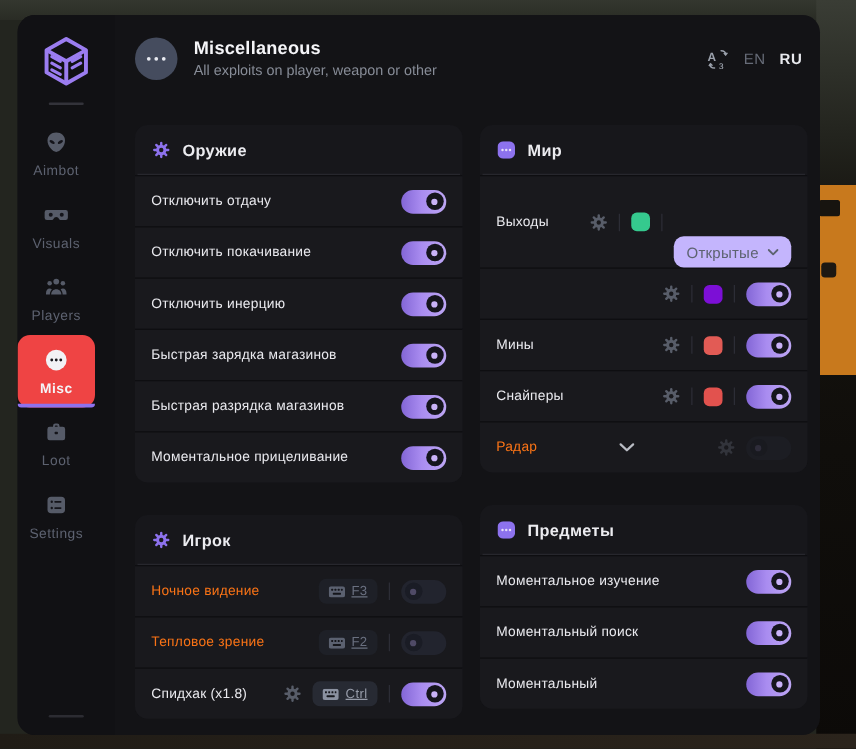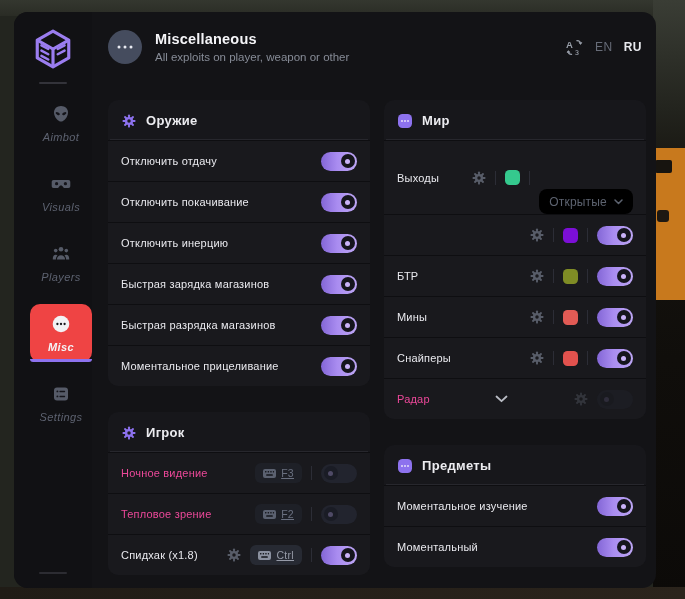--- a/index.html
+++ b/index.html
@@ -27,21 +27,21 @@
   
   .window { position:absolute; left:14px; top:12px; width:642px; height:576px;
     background:#131316; border-radius:14px; display:flex; overflow:hidden; }
 
   
   .sidebar { width:78px; flex:0 0 78px; background:#111114;
     display:flex; flex-direction:column; align-items:center; padding-top:16px; }
   .logo { width:42px; height:42px; }
   .side-divider { width:28px; height:2px; background:#33333a; border-radius:2px; margin:12px 0 6px; }
   .side-divider.bottom { margin:auto 0 14px; background:#2c2c32; }
-  .nav { display:flex; flex-direction:column; gap:12px; width:100%; align-items:flex-end; margin-top:4px;font-style:italic; }
+  .nav { display:flex; flex-direction:column; width:100%; align-items:flex-start; margin-top:4px; }
   .nav-item { width:62px; padding:10px 0 9px; border-radius:10px; display:flex; flex-direction:column;
     align-items:center; gap:7px; color:#565b68; cursor:pointer; position:relative; }
   .nav-item .nav-icon { width:20px; height:20px; display:block; }
   .nav-item .nav-label { font-size:11px; letter-spacing:.4px; color:#5d6270; }
   .nav-item.active { background:#ef4444; color:#f2f2f5; }
   .nav-item.active .nav-label { color:#f4f4f7; font-weight:bold; }
   .nav-item.active::after { content:""; position:absolute; left:0; right:0; bottom:0; height:3px;
     background:#8d72ee; border-radius:0 0 6px 6px; }
 
   
@@ -57,48 +57,48 @@
   .lang { margin-left:auto; display:flex; align-items:center; gap:11px; }
   .translate-icon { width:19px; height:19px; color:#9aa0ab; }
   .lang-en { font-size:12px; color:#676c78; cursor:pointer; letter-spacing:.5px; }
   .lang-ru { font-size:12px; color:#e8e9ee; font-weight:bold; cursor:pointer; letter-spacing:.5px; }
 
   .content { display:grid; grid-template-columns:1fr 1fr; gap:0 14px; padding:28px 10px 0 16px; align-content:start; }
   .column { display:flex; flex-direction:column; gap:26px; min-width:0; }
 
   
   .section { background:#17171b; border-radius:10px; overflow:hidden; }
-  .sec-head { display:flex; align-items:center; gap:10px; padding:13px 14px 11px; }
+  .sec-head { display:flex; align-items:flex-start; gap:10px; padding:13px 14px 11px; }
   .sec-icon { width:14px; height:14px; display:block; flex:0 0 14px; }
   .sec-gear { color:#8d72ee; }
   .sec-title { font-size:13px; color:#ececf0; letter-spacing:.3px; font-weight:bold; }
   .sec-divider { height:1px; background:#27272d; margin:0 2px; }
 
   .row { display:flex; align-items:center; min-height:41px; padding:0 13px; border-top:1px solid #0e0e11;
     background:#19191d; }
   .row:first-of-type { border-top:none; }
   .row-label { font-size:11px; color:#e9e9ee; white-space:nowrap; letter-spacing:.2px; }
-  .row.disabled .row-label { color:#ec4899; }
+  .row.disabled .row-label { color:#f97316; }
   .row-mid { flex:1; display:flex; justify-content:center; align-items:center; min-width:8px; }
   .controls { display:flex; align-items:center; gap:9px; }
   .controls.dim { opacity:.4; }
   .sep { width:1px; height:14px; background:#2c2d36; }
 
   .gear-icon { width:14px; height:14px; color:#585d69; display:block; cursor:pointer; }
   .swatch { width:15px; height:15px; border-radius:4.5px; cursor:pointer; }
 
   .hotkey { display:flex; align-items:center; gap:5px; background:#1e2027; border-radius:6px;
     padding:4px 8px; cursor:pointer; }
   .hotkey .key-label { font-size:10.5px; color:#6a7080; letter-spacing:.3px;text-decoration:underline; }
   .hotkey .kb-icon { display:block; color:#5b6170; }
   .row:not(.disabled) .hotkey { background:#272a33; }
   .row:not(.disabled) .hotkey .key-label { color:#969ba8;text-align:right; }
   .row:not(.disabled) .hotkey .kb-icon { color:#8b91a0; }
 
-  .dropdown { display:flex; align-items:center; gap:7px; background:#000000; border-radius:8px;
+  .dropdown { display:flex; align-items:center; gap:7px; background:#c4b5fd; border-radius:8px;
     height:25px; padding:0 10px; cursor:pointer;margin-top:48px; }
   .dropdown .dd-label { font-size:12px; color:#5d6370; letter-spacing:.2px; }
   .dropdown .dd-chevron { display:block; color:#5d6370; }
 
   .chevron-mid { display:block; color:#b9bcc4; cursor:pointer; }
 
   .toggle { width:36px; height:19px; border-radius:10px; position:relative; cursor:pointer; flex:0 0 36px; }
   .toggle.on { background:linear-gradient(90deg,#8366d6 0%,#a98cf0 45%,#bda6f4 100%); }
   .toggle .knob { position:absolute; top:2.5px; width:14px; height:14px; border-radius:50%; }
   .toggle.on .knob { right:2.5px; background:#15151d; }
@@ -170,20 +170,27 @@
               <g fill="#17171c">
                 <circle cx="6.4" cy="10" r="1.15"></circle>
                 <circle cx="10" cy="10" r="1.15"></circle>
                 <circle cx="13.6" cy="10" r="1.15"></circle>
               </g>
             </svg></span>
           <div class="nav-label">Misc</div>
         </div>
         <div class="nav-item">
           <span class="nav-icon"><svg viewBox="0 0 20 20" fill="currentColor">
+              <path d="M7.4 5.4v-.7A1.9 1.9 0 0 1 9.3 2.8h1.4a1.9 1.9 0 0 1 1.9 1.9v.7h2.6A1.9 1.9 0 0 1 17.1 7.3v7a1.9 1.9 0 0 1-1.9 1.9H4.8a1.9 1.9 0 0 1-1.9-1.9v-7a1.9 1.9 0 0 1 1.9-1.9h2.6zm1.5 0h2.2v-.6a.5.5 0 0 0-.5-.5H9.4a.5.5 0 0 0-.5.5v.6z"></path>
+              <rect x="8.7" y="9.3" width="2.6" height="2.1" rx=".6" fill="#14141a"></rect>
+            </svg></span>
+          <div class="nav-label">Loot</div>
+        </div>
+        <div class="nav-item">
+          <span class="nav-icon"><svg viewBox="0 0 20 20" fill="currentColor">
               <rect x="3" y="3.4" width="14" height="13.2" rx="3"></rect>
               <g fill="#14141a">
                 <circle cx="6.4" cy="7.4" r=".95"></circle>
                 <rect x="8.4" y="6.7" width="5.8" height="1.45" rx=".7"></rect>
                 <circle cx="6.4" cy="12.4" r=".95"></circle>
                 <rect x="8.4" y="11.7" width="5.8" height="1.45" rx=".7"></rect>
               </g>
             </svg></span>
           <div class="nav-label">Settings</div>
         </div>
@@ -445,42 +452,20 @@
                   </svg></span>
                 <span class="sep"></span>
                 <span class="swatch" style="background: rgb(124, 15, 214);"></span>
                 <span class="sep"></span>
                 <span class="toggle on">
                   <span class="knob"></span>
                 </span>
               </div>
             </div>
             <div class="row">
-              <span class="row-label">БТР</span>
-              <div class="row-mid"></div>
-              <div class="controls">
-                <span class="gear-icon"><svg viewBox="0 0 16 16">
-                    <g fill="currentColor">
-                      <rect x="6.9" y="0.5" width="2.2" height="15" rx="1"></rect>
-                      <rect x="6.9" y="0.5" width="2.2" height="15" rx="1" transform="rotate(45 8 8)"></rect>
-                      <rect x="6.9" y="0.5" width="2.2" height="15" rx="1" transform="rotate(90 8 8)"></rect>
-                      <rect x="6.9" y="0.5" width="2.2" height="15" rx="1" transform="rotate(135 8 8)"></rect>
-                      <circle cx="8" cy="8" r="4.7"></circle>
-                    </g>
-                    <circle cx="8" cy="8" r="2" fill="#19191d"></circle>
-                  </svg></span>
-                <span class="sep"></span>
-                <span class="swatch" style="background: rgb(127, 140, 37);"></span>
-                <span class="sep"></span>
-                <span class="toggle on">
-                  <span class="knob"></span>
-                </span>
-              </div>
-            </div>
-            <div class="row">
               <span class="row-label">Мины</span>
               <div class="row-mid"></div>
               <div class="controls">
                 <span class="gear-icon"><svg viewBox="0 0 16 16">
                     <g fill="currentColor">
                       <rect x="6.9" y="0.5" width="2.2" height="15" rx="1"></rect>
                       <rect x="6.9" y="0.5" width="2.2" height="15" rx="1" transform="rotate(45 8 8)"></rect>
                       <rect x="6.9" y="0.5" width="2.2" height="15" rx="1" transform="rotate(90 8 8)"></rect>
                       <rect x="6.9" y="0.5" width="2.2" height="15" rx="1" transform="rotate(135 8 8)"></rect>
                       <circle cx="8" cy="8" r="4.7"></circle>
@@ -559,20 +544,29 @@
             <div class="row">
               <span class="row-label">Моментальное изучение</span>
               <div class="row-mid"></div>
               <div class="controls">
                 <span class="toggle on">
                   <span class="knob"></span>
                 </span>
               </div>
             </div>
             <div class="row">
+              <span class="row-label">Моментальный поиск</span>
+              <div class="row-mid"></div>
+              <div class="controls">
+                <span class="toggle on">
+                  <span class="knob"></span>
+                </span>
+              </div>
+            </div>
+            <div class="row">
               <span class="row-label">Моментальный</span>
               <div class="row-mid"></div>
               <div class="controls">
                 <span class="toggle on">
                   <span class="knob"></span>
                 </span>
               </div>
             </div>
           </section>
         </div>

